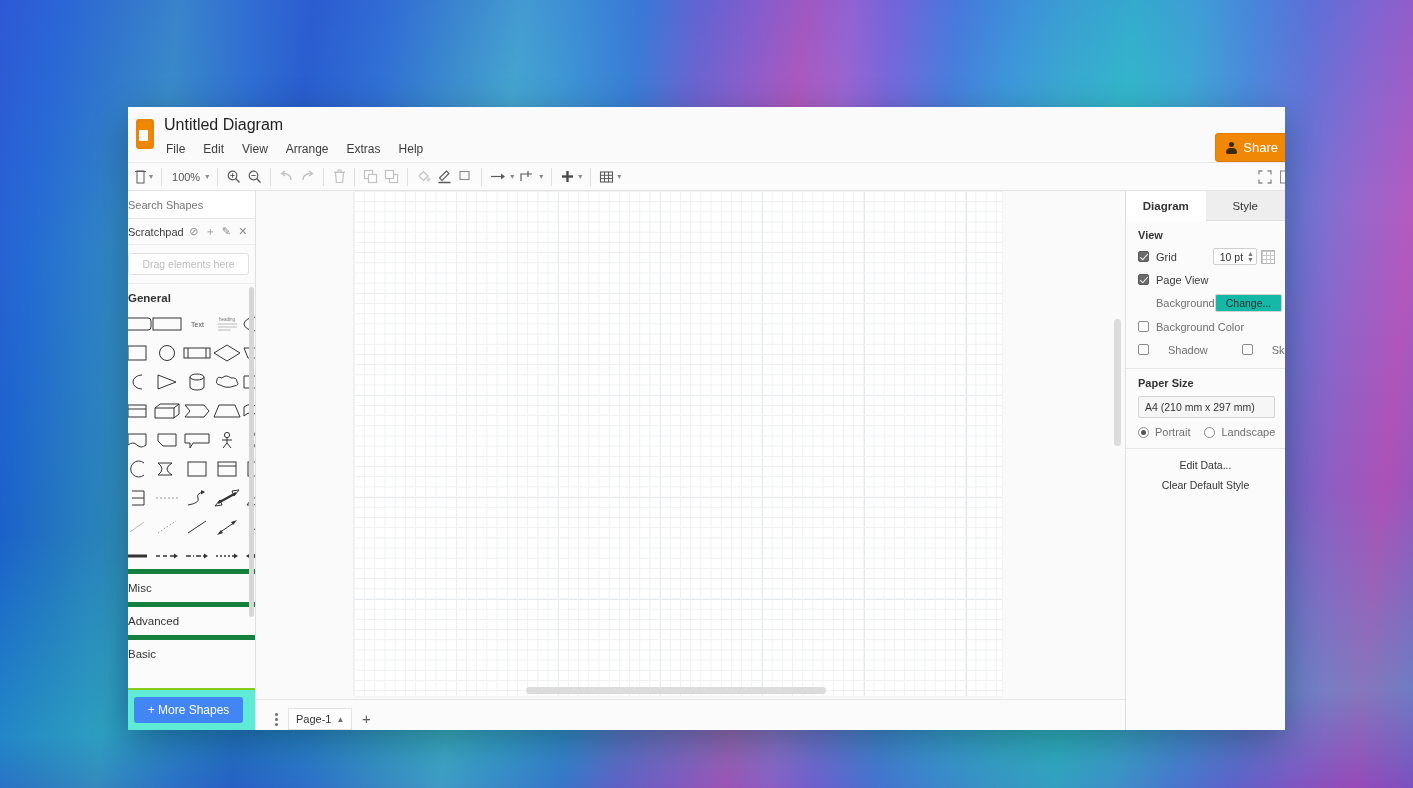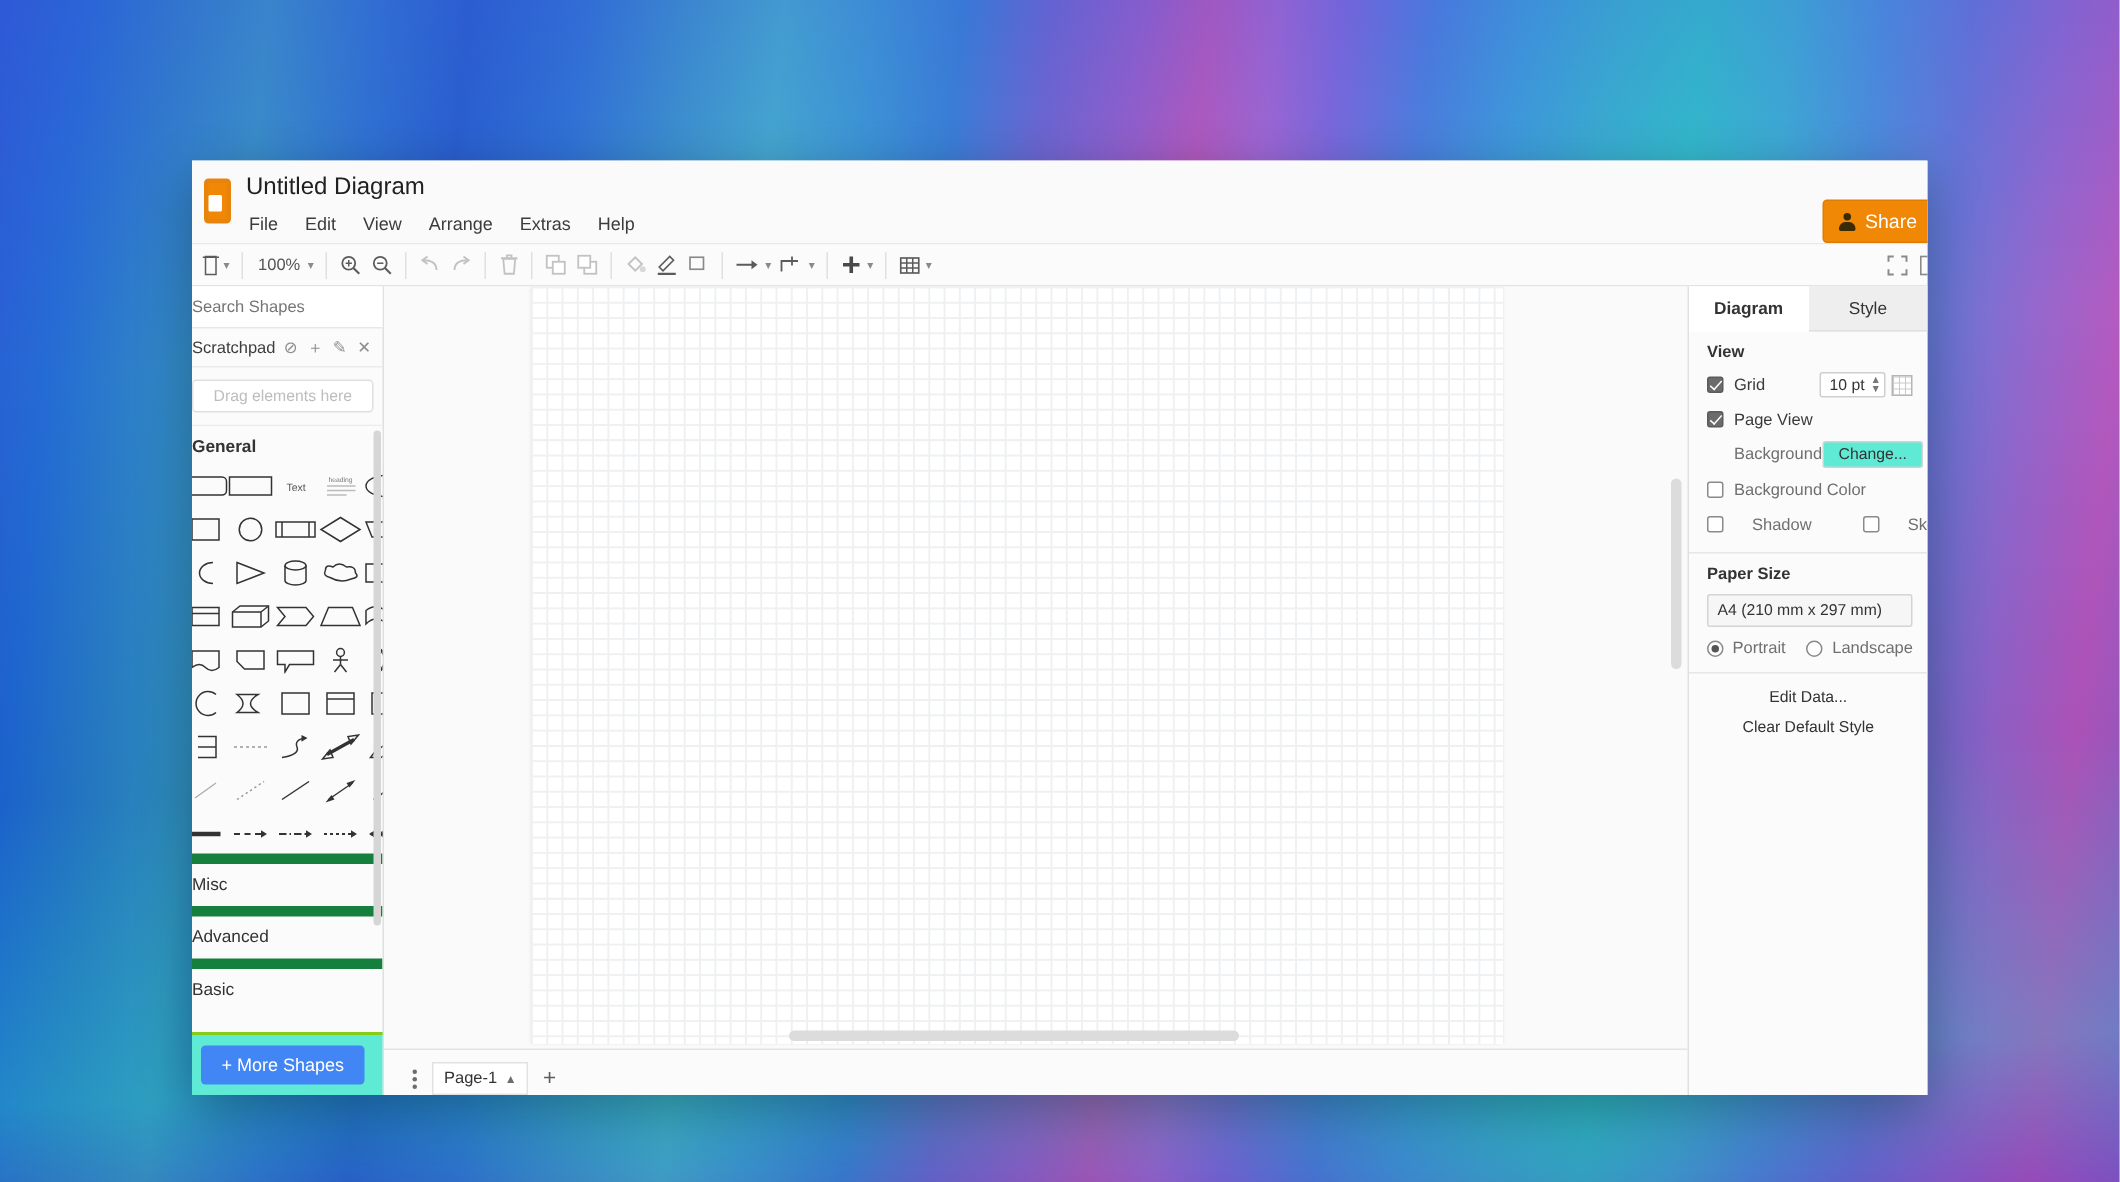--- a/index.html
+++ b/index.html
@@ -125,21 +125,21 @@
   }
   .shape-grid {
     display: grid; grid-template-columns: repeat(5, 1fr);
     padding-left: 18px; padding-right: 2px; row-gap: 2px;
   }
   .shape-cell {
     height: 27px; display: flex; align-items: center; justify-content: center; cursor: pointer;
   }
   .sec-row {
     font-size: 11.5px; color: #333; padding: 8px 6px 8px 24px;
-    border-top: 7px solid #15803d; cursor: pointer;
+    border-top: 5px solid #15803d; cursor: pointer;
   }
   .sidebar-scroll { flex: 1; overflow: hidden; position: relative; }
   .sb-scrollbar {
     position: absolute; right: 1px; top: 4px; width: 5px; height: 330px;
     background: #d6d6d6; border-radius: 3px;
   }
   .more-shapes-wrap {
     height: 42px; border-top: 2px solid #84cc16; background: #5eead4;
     display: flex; align-items: center; justify-content: center; padding-left: 18px; flex:none;
   }
@@ -227,21 +227,21 @@
   .spinner { display: flex; flex-direction: column; margin-left: 4px; line-height: 6px; }
   .spinner span { font-size: 7px; color: #777; }
   .grid-swatch {
     width: 14px; height: 14px; border: 1px solid #b5b5b5; margin-left: 4px; flex:none;
     background:
       linear-gradient(to right, #c9c9c9 1px, transparent 1px),
       linear-gradient(to bottom, #c9c9c9 1px, transparent 1px), #ffffff;
     background-size: 4px 4px, 4px 4px; cursor: pointer;
   }
   .change-btn {
-    margin-left: auto; border: 1px solid #d2d2d2; background: #5eead4; font-size: 10.5px;
+    margin-left: auto; border: 1px solid #d2d2d2; background: #14b8a6; font-size: 10.5px;
     color: #333; padding: 2px 10px; border-radius: 2px; cursor: pointer;
     font-family: "Liberation Sans", sans-serif;
   }
   .paper-select {
     width: 100%; border: 1px solid #d4d4d4; background: #f6f6f6; font-size: 10.5px;
     color: #333; padding: 4px 6px; border-radius: 2px; margin-bottom: 8px; cursor: pointer;
   }
   .radio-row { display: flex; align-items: center; gap: 6px; }
   .rb {
     width: 11px; height: 11px; border: 1px solid #8a8a8a; border-radius: 50%;

